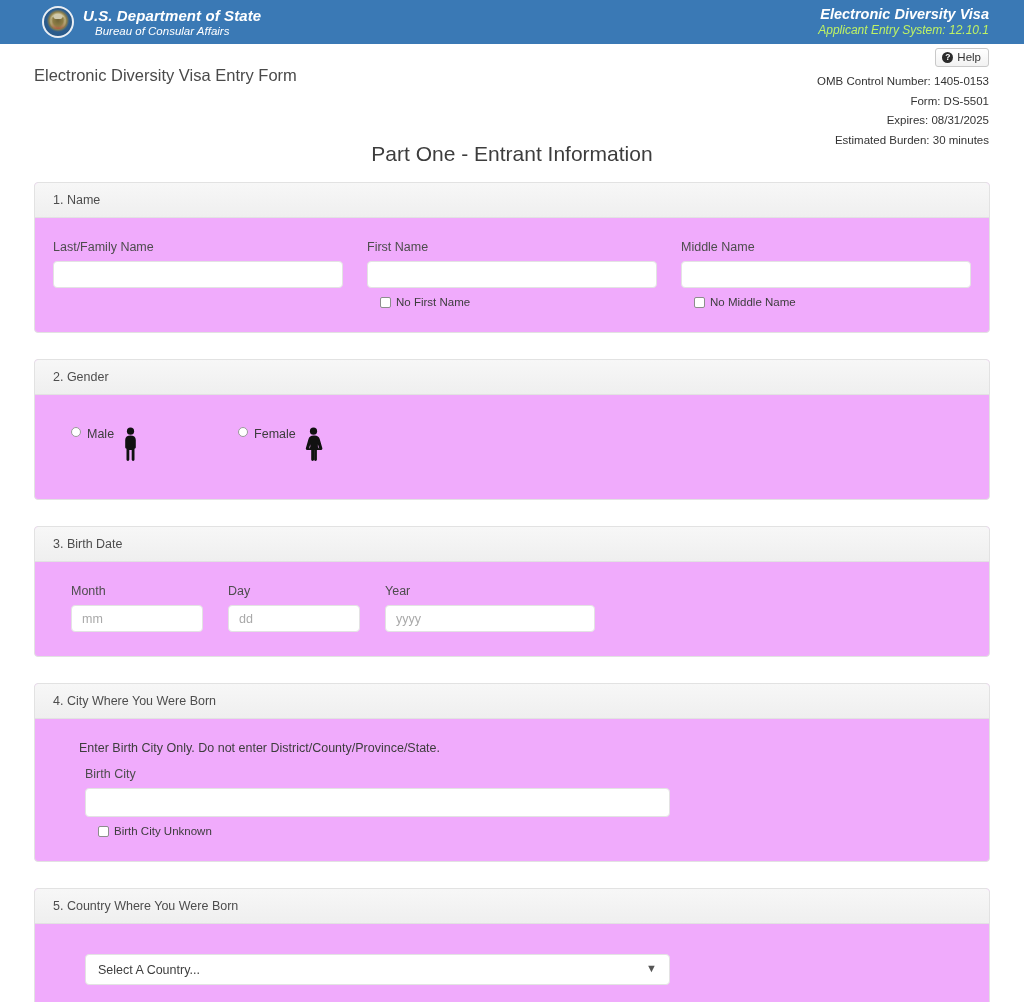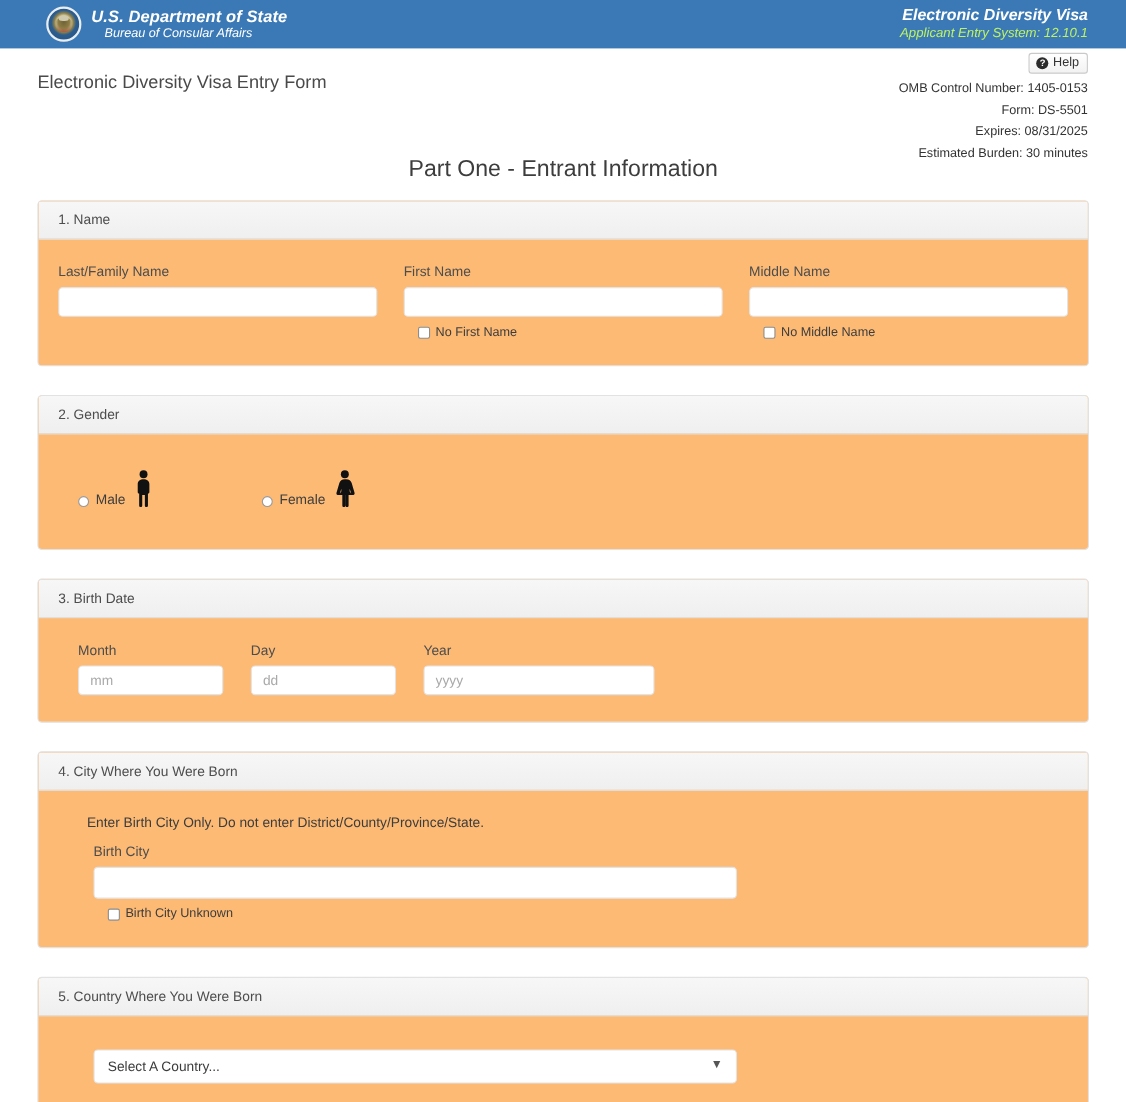--- a/index.html
+++ b/index.html
@@ -110,21 +110,21 @@
     font-weight: normal;
     margin: 0 0 16px 0;
     padding-top: 2px;
   }
 
   
   .wrap { padding: 0 34px; }
   .card {
     border: 1px solid #e2e2e2;
     border-radius: 4px;
-    background: #fdba74;
+    background: #f0abfc;
     margin-bottom: 26px;
     overflow: hidden;
   }
   .card-head {
     background: linear-gradient(#f7f7f7, #efefef);
     border-bottom: 1px solid #e2e2e2;
     padding: 10px 0 10px 18px;
     font-size: 12.5px;
     color: #4d4d4d;
   }
@@ -167,21 +167,21 @@
   }
 
   
   .namegrid { display: flex; gap: 0; }
   .col-last { width: 290px; }
   .col-first { width: 290px; margin-left: 24px; }
   .col-middle { width: 290px; margin-left: 24px; }
 
   
   .genderrow { display: flex; align-items: center; padding: 10px 0 14px 0; }
-  .gopt { display: flex; align-items: flex-end; gap: 6px; }
+  .gopt { display: flex; align-items: flex-start; gap: 6px; }
   .gopt.male { margin-left: 18px; }
   .gopt.female { margin-left: 99px; }
   .radio {
     width: 10px; height: 10px; border-radius: 50%;
     border: 1px solid #9a9a9a; background: #fff;
     display: inline-block; flex: 0 0 auto;
   }
   .gtext { font-size: 12.5px; color: #3d3d3d; }
   .pictogram { margin-left: 2px; line-height: 0; }
 

